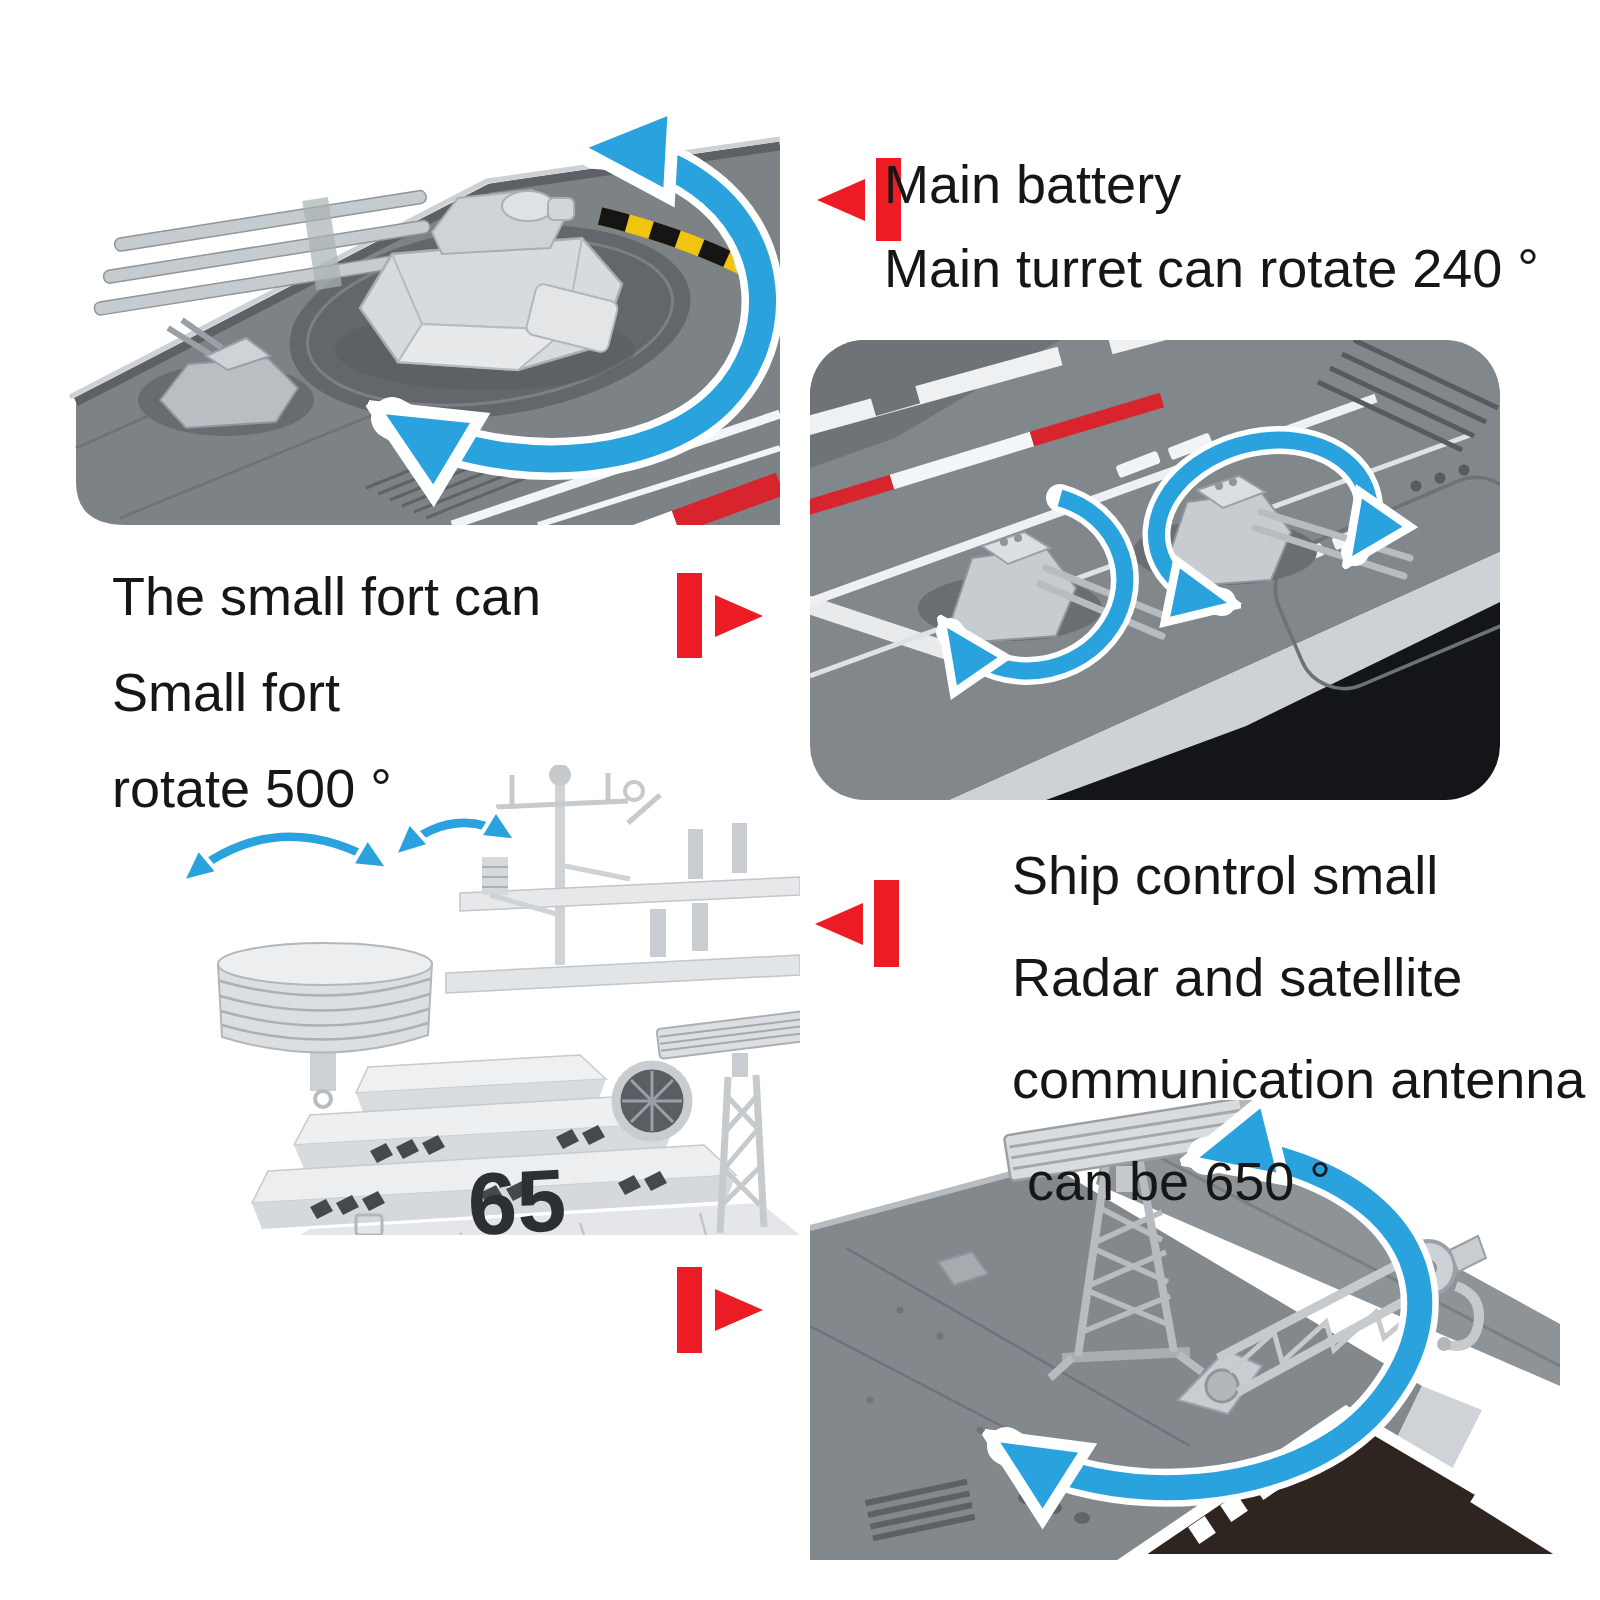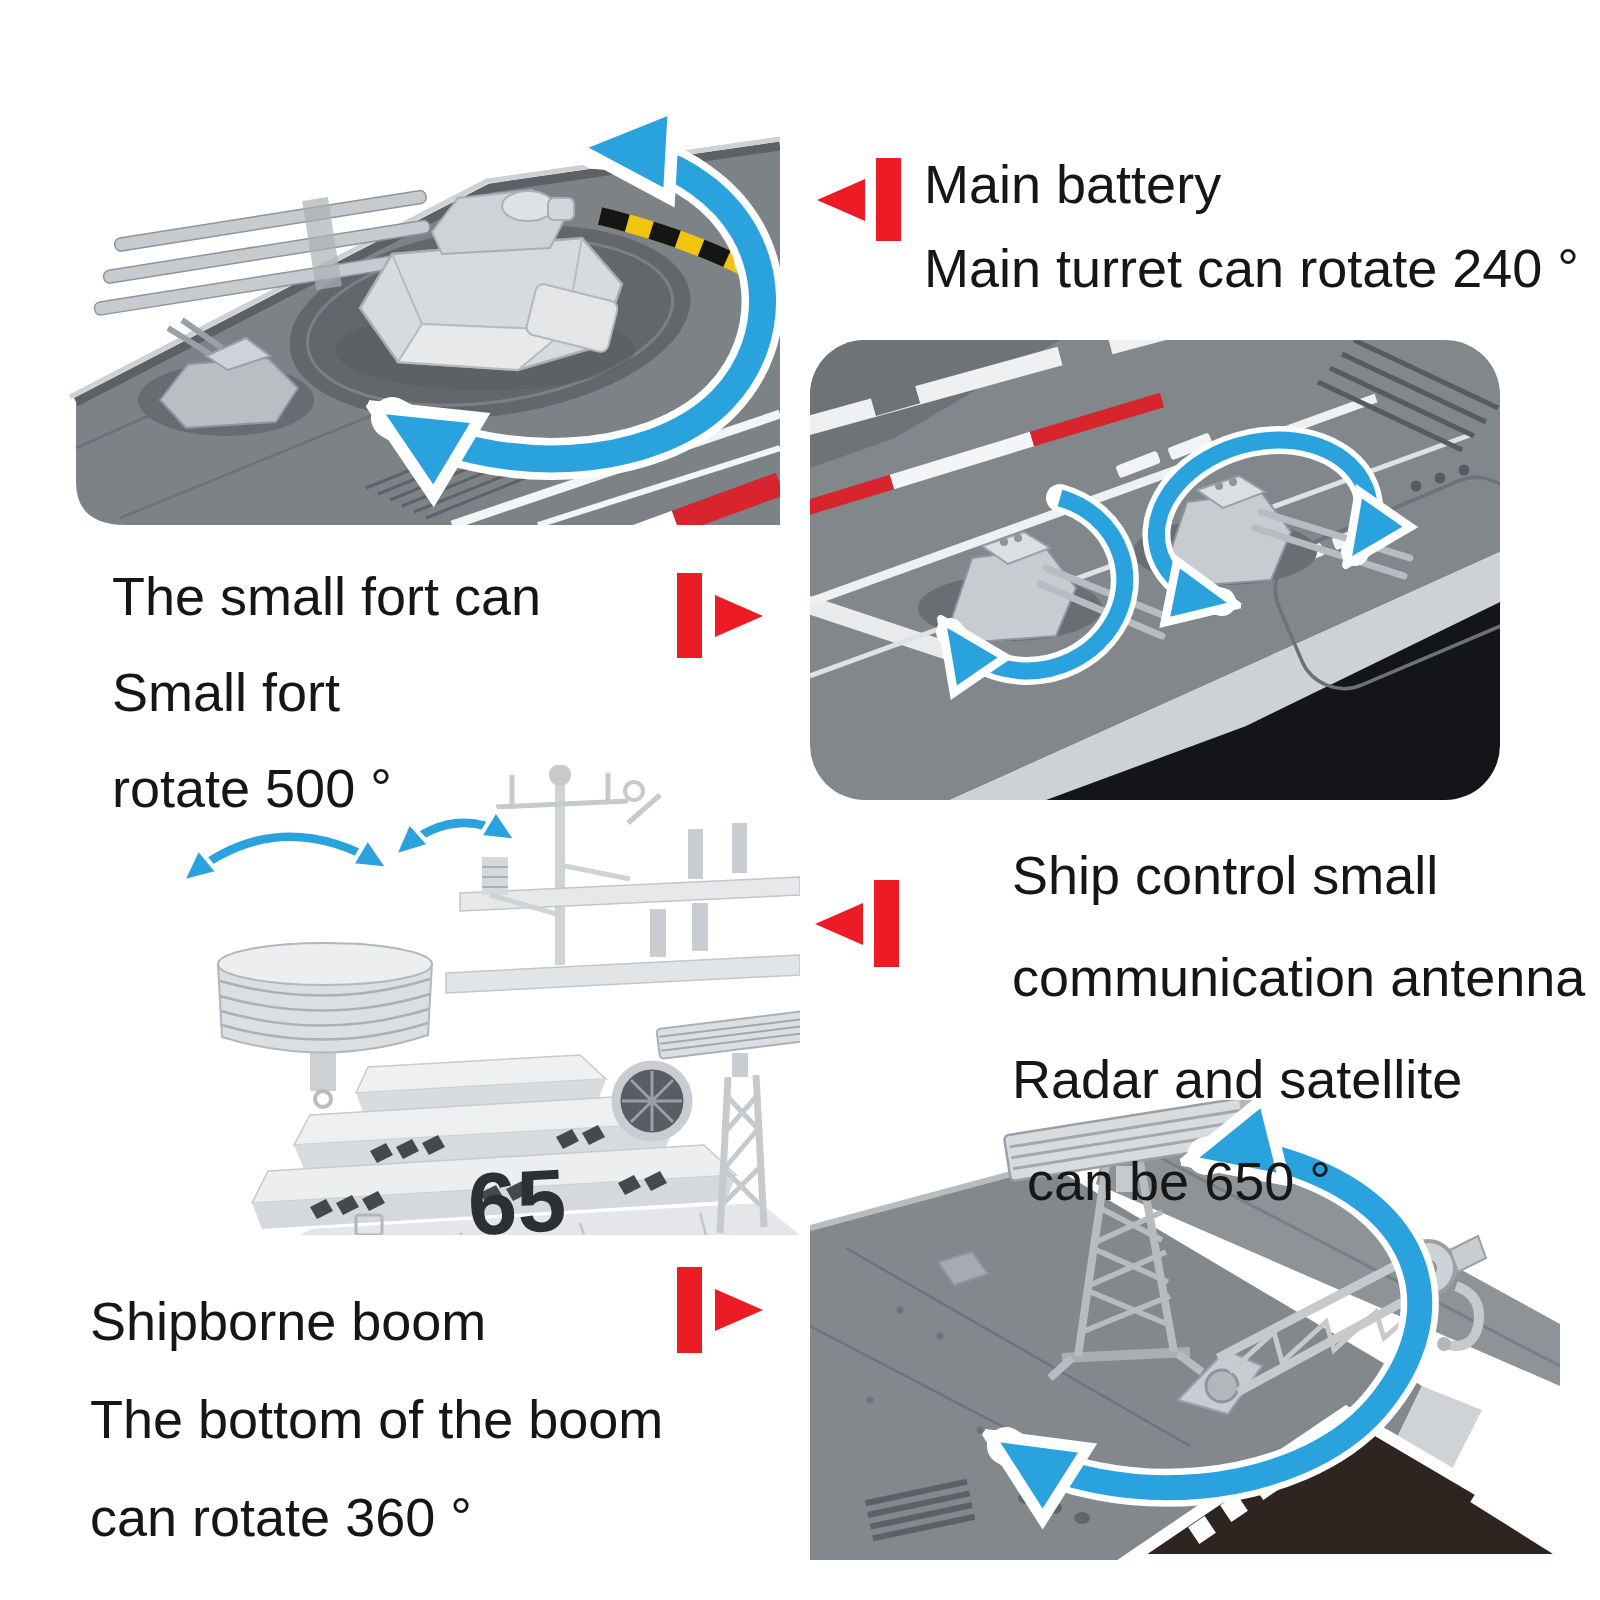--- a/index.html
+++ b/index.html
@@ -3,21 +3,21 @@
 <meta charset="utf-8">
 <style>
   html,body{margin:0;padding:0;background:#fff;}
   .canvas{position:relative;width:1600px;height:1600px;background:#fff;overflow:hidden;
           font-family:"Liberation Sans",sans-serif;}
   .illu{position:absolute;}
   svg{display:block;}
   svg text{font-family:"Liberation Sans",sans-serif;}
   .feature{position:absolute;color:#161616;font-size:54px;letter-spacing:0;}
   .feature .ln{white-space:pre;}
-  #f-main{left:924px;top:142px;line-height:84px;}
+  #f-main{left:884px;top:142px;line-height:84px;}
   #f-small{left:112px;top:548px;line-height:96px;}
   #f-control{left:1012px;top:824px;line-height:102px;}
   #f-boom{left:90px;top:1272px;line-height:98px;}
   .pointer{position:absolute;display:flex;align-items:center;}
   .pointer .bar{width:25px;background:#ED1C24;}
   .pointer .tri{width:0;height:0;border-top:21px solid transparent;border-bottom:21px solid transparent;}
   .pointer.left .tri{border-right:48px solid #ED1C24;margin-right:11px;}
   .pointer.right .tri{border-left:48px solid #ED1C24;margin-left:13px;}
   #p-main{left:817px;top:158px;}   #p-main .bar{height:83px;}
   #p-small{left:677px;top:573px;}  #p-small .bar{height:85px;}
@@ -309,23 +309,18 @@
     <div class="ln">Main battery</div>
     <div class="ln">Main turret can rotate 240 °</div>
   </div>
   <div class="feature" id="f-small">
     <div class="ln">The small fort can</div>
     <div class="ln">Small fort</div>
     <div class="ln">rotate 500 °</div>
   </div>
   <div class="feature" id="f-control">
     <div class="ln">Ship control small</div>
+    <div class="ln">Radar and satellite</div>
     <div class="ln">communication antenna</div>
-    <div class="ln">Radar and satellite</div>
     <div class="ln"> can be 650 °</div>
   </div>
-  <div class="feature" id="f-boom">
-    <div class="ln">Shipborne boom</div>
-    <div class="ln">The bottom of the boom</div>
-    <div class="ln">can rotate 360 °</div>
-  </div>
 
 </div>
 
 </body></html>

